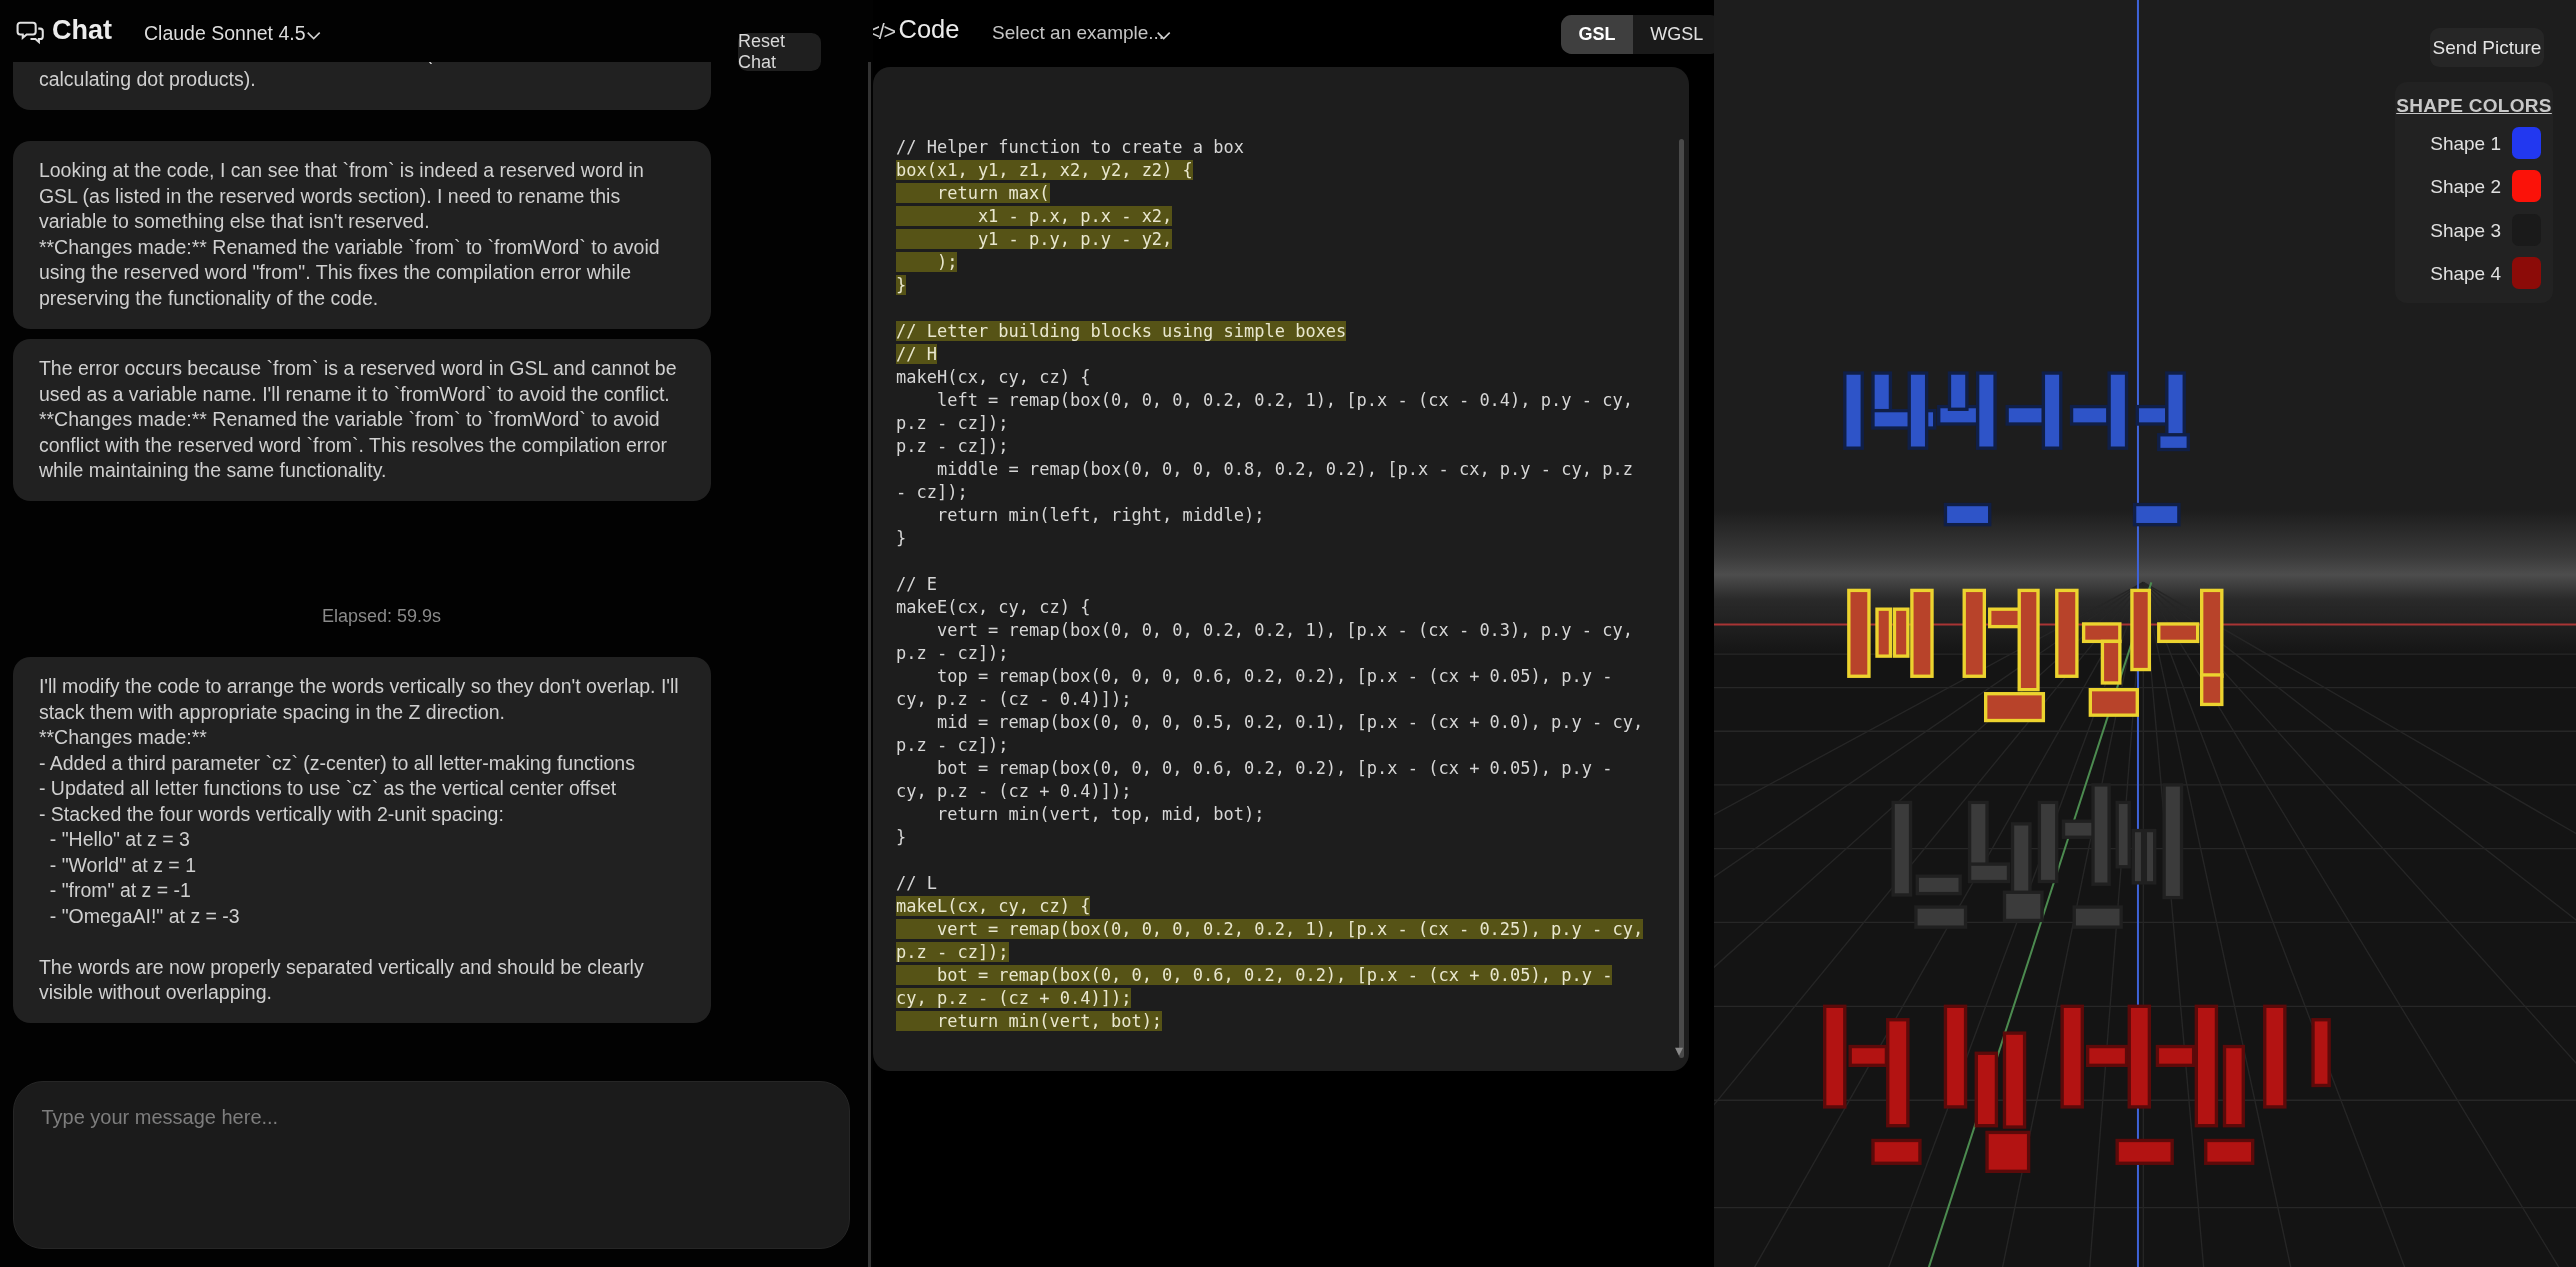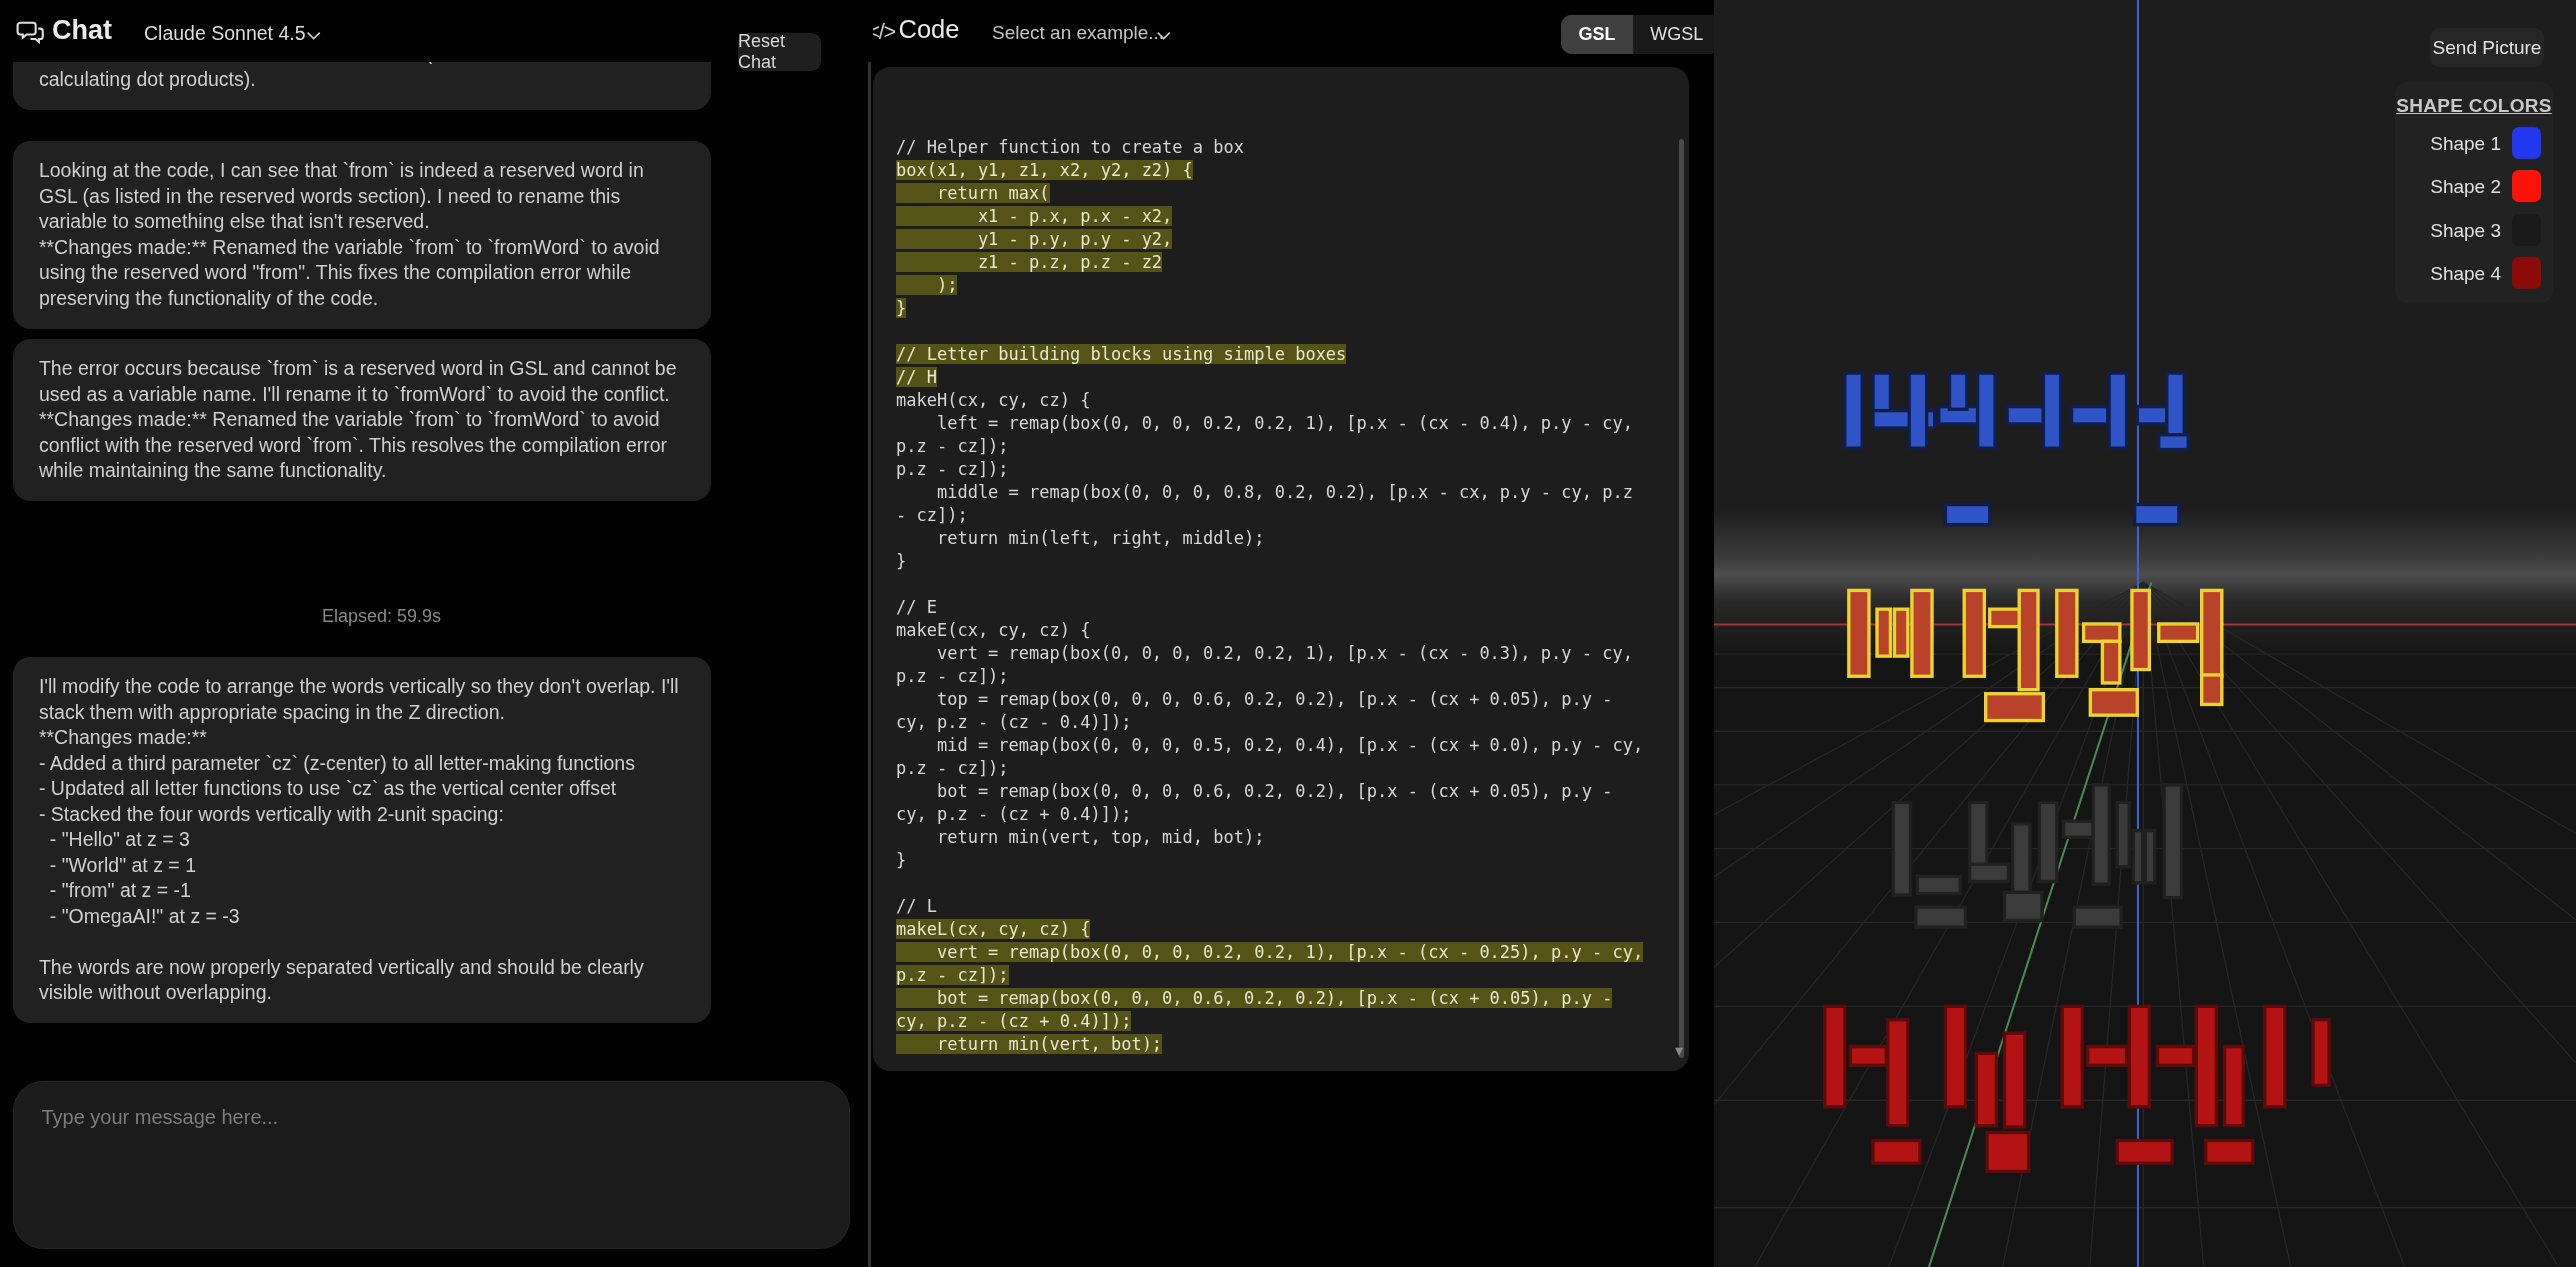--- a/index.html
+++ b/index.html
@@ -121,42 +121,41 @@
     <div class="lang-tab active">GSL</div>
     <div class="lang-tab">WGSL</div>
   </div>
   <div id="code-box">
     <div id="code-lines">
         <div class="cl"><span>// Helper function to create a box</span></div>
         <div class="cl"><span class="hl">box(x1, y1, z1, x2, y2, z2) {</span></div>
         <div class="cl"><span class="hl">    return max(</span></div>
         <div class="cl"><span class="hl">        x1 - p.x, p.x - x2,</span></div>
         <div class="cl"><span class="hl">        y1 - p.y, p.y - y2,</span></div>
-        <div class="cl"><span class="hl">        z1 - p.z, p.z - z2</span></div>
         <div class="cl"><span class="hl">    );</span></div>
         <div class="cl"><span class="hl">}</span></div>
         <div class="cl"><span></span></div>
         <div class="cl"><span class="hl">// Letter building blocks using simple boxes</span></div>
         <div class="cl"><span class="hl">// H</span></div>
         <div class="cl"><span>makeH(cx, cy, cz) {</span></div>
         <div class="cl"><span>    left = remap(box(0, 0, 0, 0.2, 0.2, 1), [p.x - (cx - 0.4), p.y - cy,</span></div>
         <div class="cl"><span>p.z - cz]);</span></div>
         <div class="cl"><span>p.z - cz]);</span></div>
         <div class="cl"><span>    middle = remap(box(0, 0, 0, 0.8, 0.2, 0.2), [p.x - cx, p.y - cy, p.z</span></div>
         <div class="cl"><span>- cz]);</span></div>
         <div class="cl"><span>    return min(left, right, middle);</span></div>
         <div class="cl"><span>}</span></div>
         <div class="cl"><span></span></div>
         <div class="cl"><span>// E</span></div>
         <div class="cl"><span>makeE(cx, cy, cz) {</span></div>
         <div class="cl"><span>    vert = remap(box(0, 0, 0, 0.2, 0.2, 1), [p.x - (cx - 0.3), p.y - cy,</span></div>
         <div class="cl"><span>p.z - cz]);</span></div>
         <div class="cl"><span>    top = remap(box(0, 0, 0, 0.6, 0.2, 0.2), [p.x - (cx + 0.05), p.y -</span></div>
         <div class="cl"><span>cy, p.z - (cz - 0.4)]);</span></div>
-        <div class="cl"><span>    mid = remap(box(0, 0, 0, 0.5, 0.2, 0.4), [p.x - (cx + 0.0), p.y - cy,</span></div>
+        <div class="cl"><span>    mid = remap(box(0, 0, 0, 0.5, 0.2, 0.1), [p.x - (cx + 0.0), p.y - cy,</span></div>
         <div class="cl"><span>p.z - cz]);</span></div>
         <div class="cl"><span>    bot = remap(box(0, 0, 0, 0.6, 0.2, 0.2), [p.x - (cx + 0.05), p.y -</span></div>
         <div class="cl"><span>cy, p.z - (cz + 0.4)]);</span></div>
         <div class="cl"><span>    return min(vert, top, mid, bot);</span></div>
         <div class="cl"><span>}</span></div>
         <div class="cl"><span></span></div>
         <div class="cl"><span>// L</span></div>
         <div class="cl"><span class="hl">makeL(cx, cy, cz) {</span></div>
         <div class="cl"><span class="hl">    vert = remap(box(0, 0, 0, 0.2, 0.2, 1), [p.x - (cx - 0.25), p.y - cy,</span></div>
         <div class="cl"><span class="hl">p.z - cz]);</span></div>

